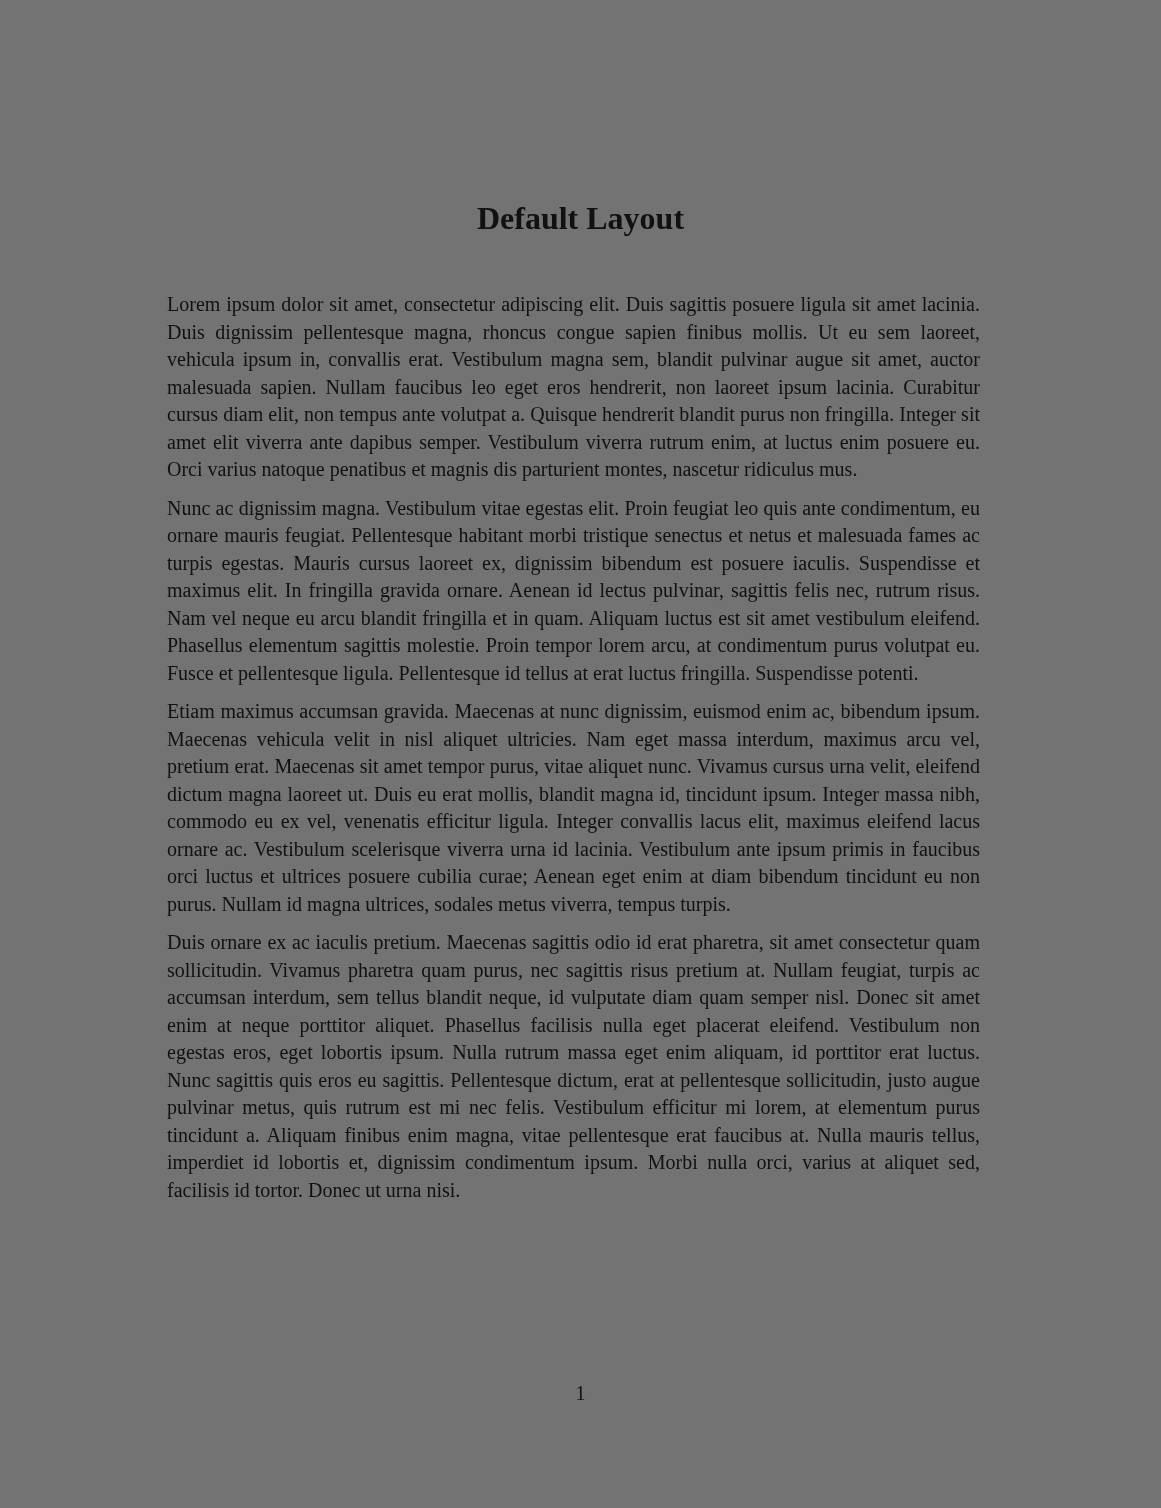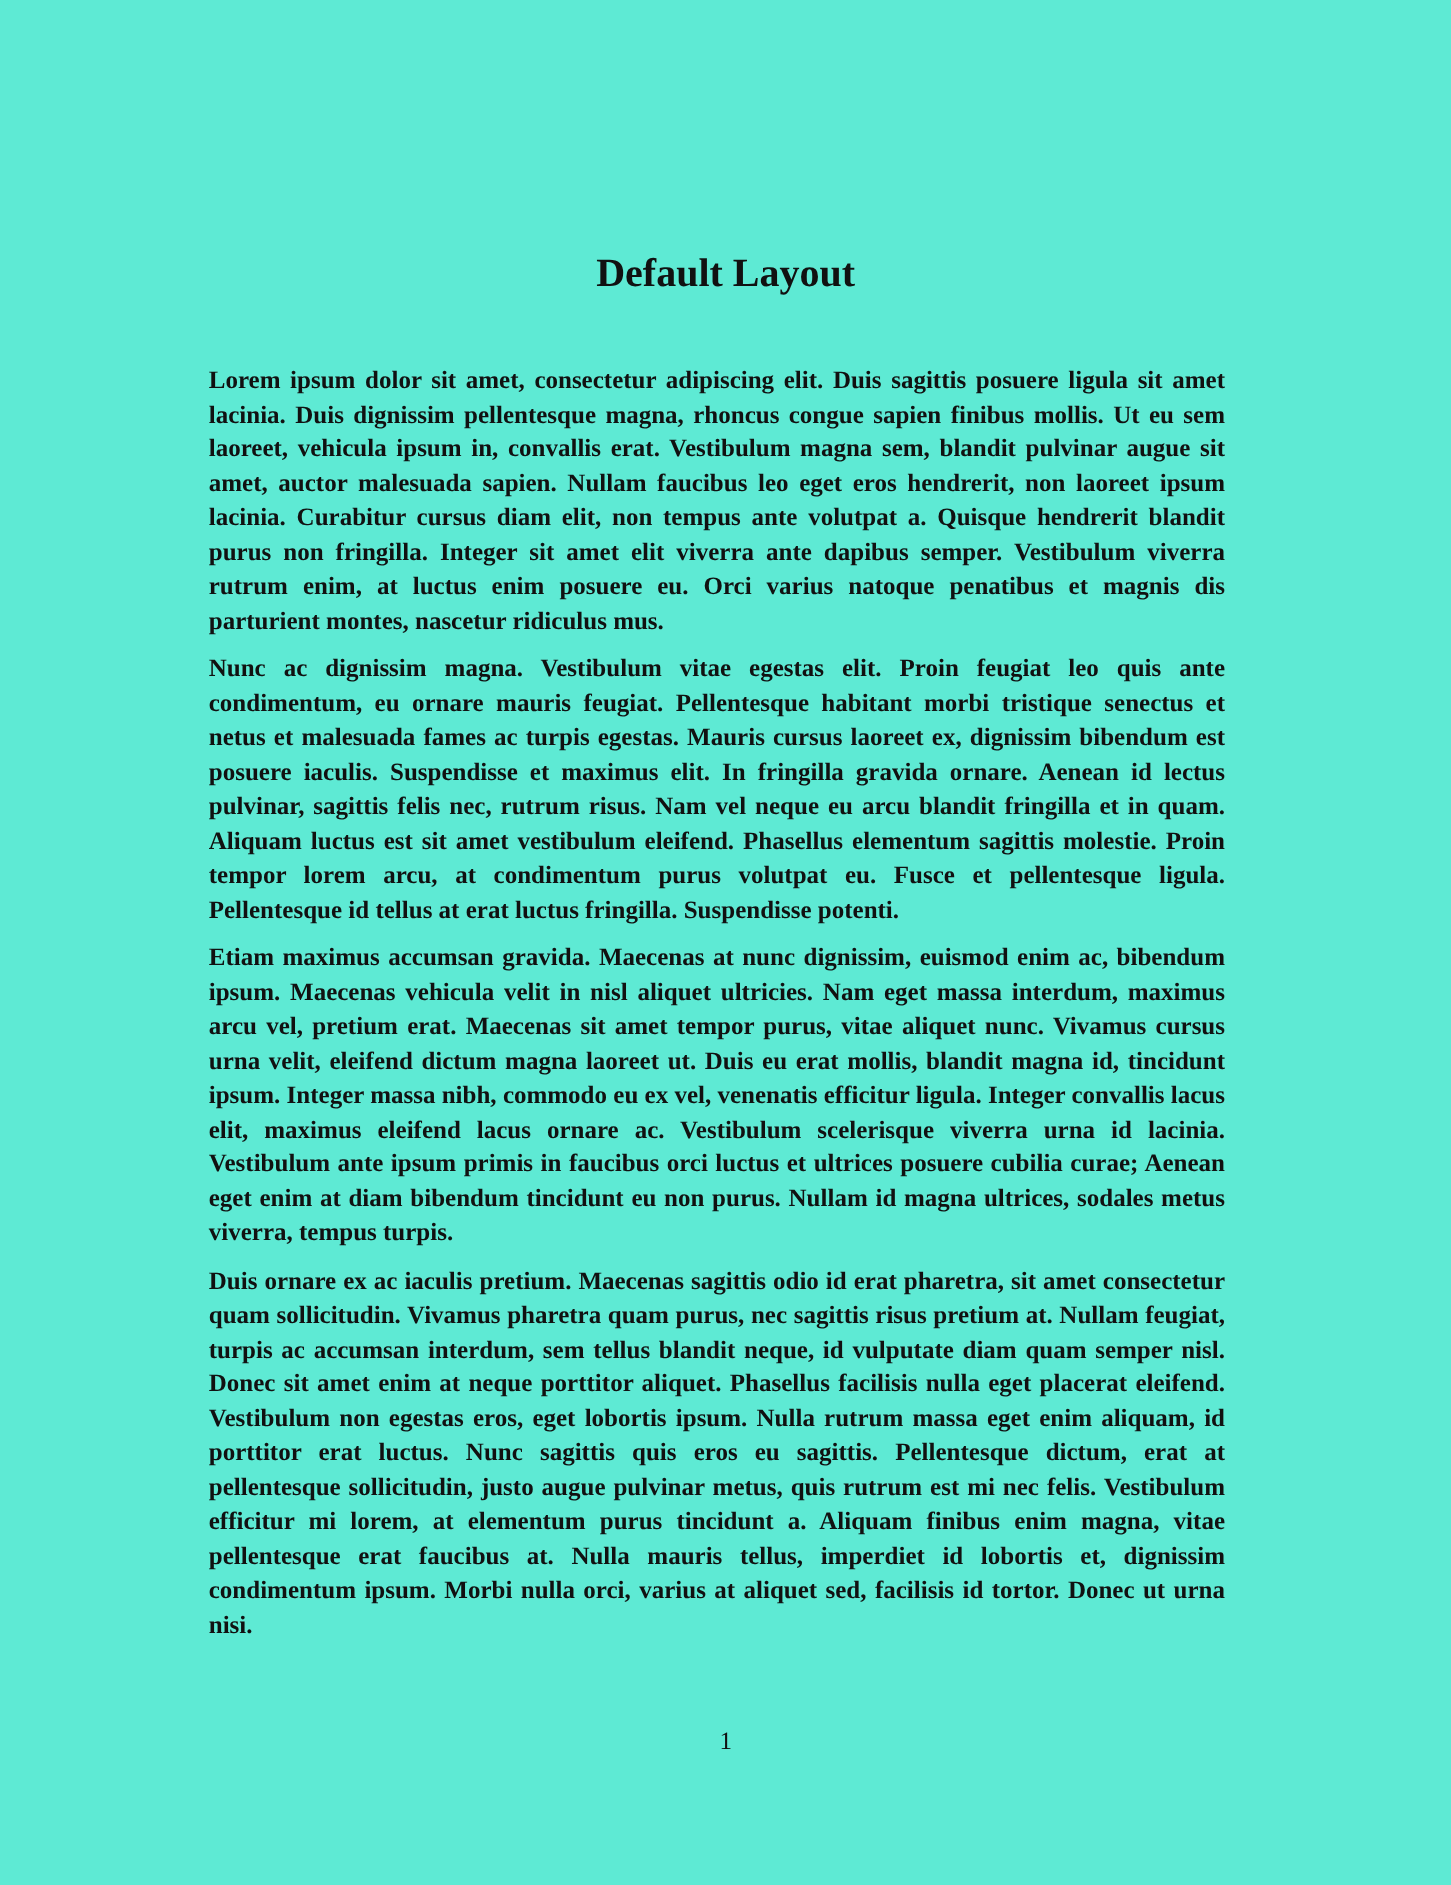--- a/index.html
+++ b/index.html
@@ -4,21 +4,21 @@
 <style>
   html, body {
     margin: 0;
     padding: 0;
     background: #ffffff;
   }
   .page {
     position: relative;
     width: 1161px;
     height: 1508px;
-    background: #5eead4;
+    background: #737373;
     color: #1a1a1a;
     font-family: "Liberation Serif", "DejaVu Serif", serif;
     overflow: hidden;
     box-sizing: border-box;
   }
   .doc-title {
     margin: 0;
     padding-top: 202px;
     font-size: 32px;
     line-height: 33px;
@@ -31,21 +31,20 @@
     margin: 56px 167px 0 167px;
     font-size: 20px;
     line-height: 27.5px;
     text-align: justify;
     color: #111111;
   }
   .doc-body p {
     margin: 0 14px 11px 0;
     text-align: justify;
     hyphens: auto;
-    font-weight: bold;
     -webkit-hyphens: auto;
   }
   .doc-body p:last-child {
     margin-bottom: 0;
   }
   .page-footer {
     position: absolute;
     top: 1381px;
     left: 0;
     width: 100%;

